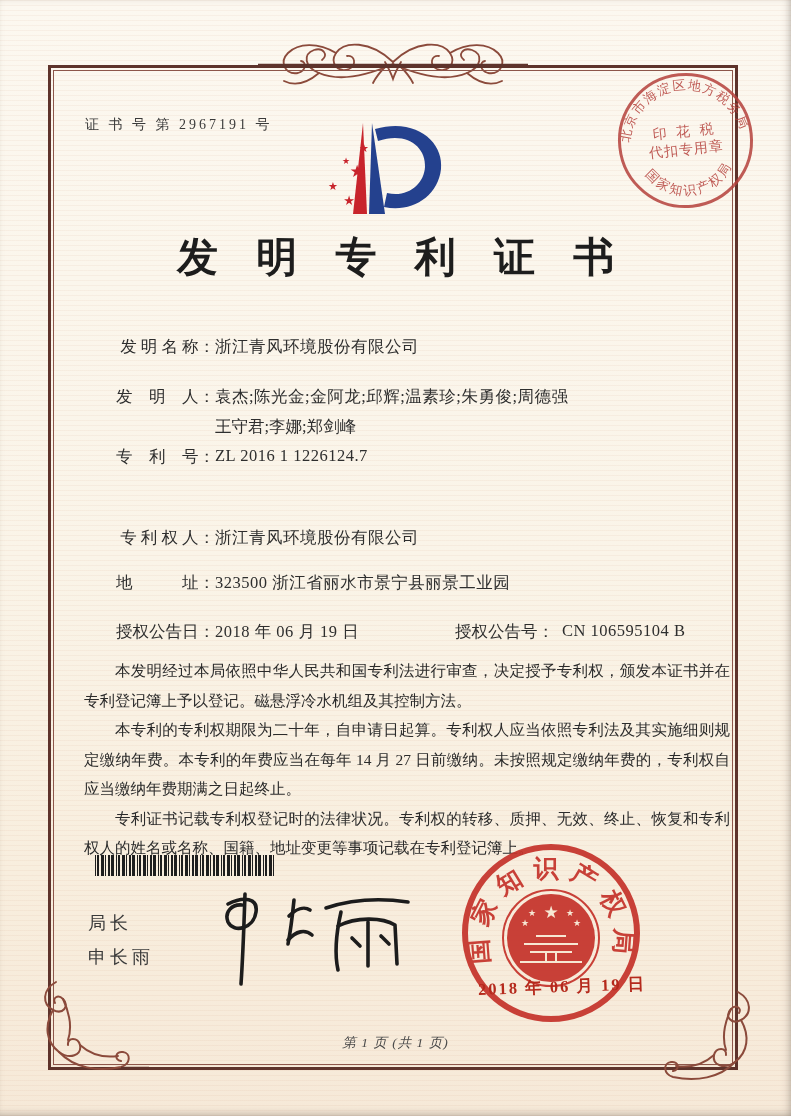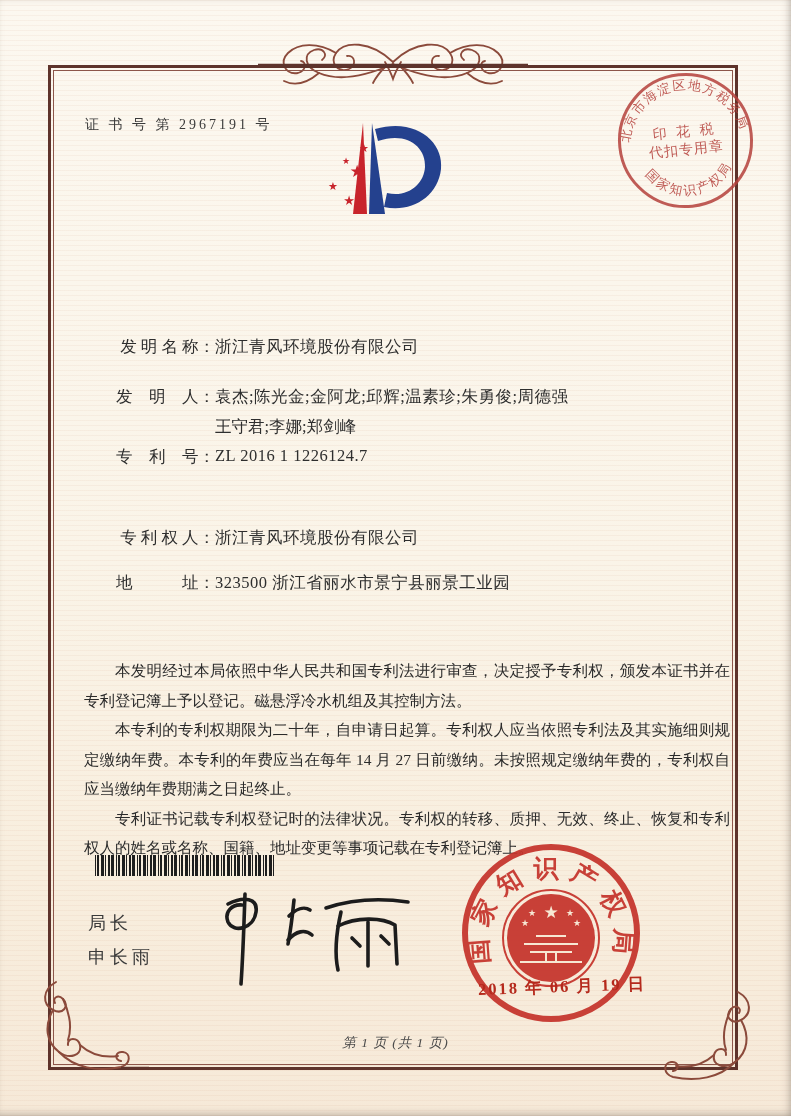--- a/index.html
+++ b/index.html
@@ -133,20 +133,21 @@
     <text font-size="13" fill="#b5413c" letter-spacing="1.5">
       <textPath href="#taxTop" startOffset="50%" text-anchor="middle">北京市海淀区地方税务局</textPath>
     </text>
     <text x="72.5" y="68" font-size="14" fill="#b5413c" text-anchor="middle" letter-spacing="3">印 花 税</text>
     <text x="72.5" y="86" font-size="14" fill="#b5413c" text-anchor="middle" letter-spacing="1">代扣专用章</text>
     <text font-size="13" fill="#b5413c" letter-spacing="2">
       <textPath href="#taxBot" startOffset="50%" text-anchor="middle">国家知识产权局</textPath>
     </text>
   </svg>
 
+  <div class="title">发 明 专 利 证 书</div>
 
   <div class="row" style="top:336px">
     <span class="lbl">发 明 名 称：</span><span class="val">浙江青风环境股份有限公司</span>
   </div>
 
   <div class="row" style="top:386px">
     <span class="lbl">发　明　人：</span><span class="val">袁杰;陈光金;金阿龙;邱辉;温素珍;朱勇俊;周德强</span>
   </div>
   <div class="inv-line2">王守君;李娜;郑剑峰</div>
 
@@ -156,20 +157,26 @@
 
 
   <div class="row" style="top:527px">
     <span class="lbl">专 利 权 人：</span><span class="val">浙江青风环境股份有限公司</span>
   </div>
 
   <div class="row" style="top:572px">
     <span class="lbl">地　　　址：</span><span class="val">323500 浙江省丽水市景宁县丽景工业园</span>
   </div>
 
+  <div class="row" style="top:621px">
+    <span class="lbl">授权公告日：</span><span class="val">2018 年 06 月 19 日</span>
+    <span class="pair2">
+      <span class="lbl" style="min-width:0;margin-right:8px">授权公告号：</span><span class="val">CN 106595104 B</span>
+    </span>
+  </div>
 
   <div class="body-text">
     <p>本发明经过本局依照中华人民共和国专利法进行审查，决定授予专利权，颁发本证书并在专利登记簿上予以登记。磁悬浮冷水机组及其控制方法。</p>
     <p>本专利的专利权期限为二十年，自申请日起算。专利权人应当依照专利法及其实施细则规定缴纳年费。本专利的年费应当在每年 14 月 27 日前缴纳。未按照规定缴纳年费的，专利权自应当缴纳年费期满之日起终止。</p>
     <p>专利证书记载专利权登记时的法律状况。专利权的转移、质押、无效、终止、恢复和专利权人的姓名或名称、国籍、地址变更等事项记载在专利登记簿上。</p>
   </div>
 
   <div class="barcode">
       <span style="width: 1px; margin-right: 1px;"></span>
       <span style="width: 2px; margin-right: 2px;"></span>

